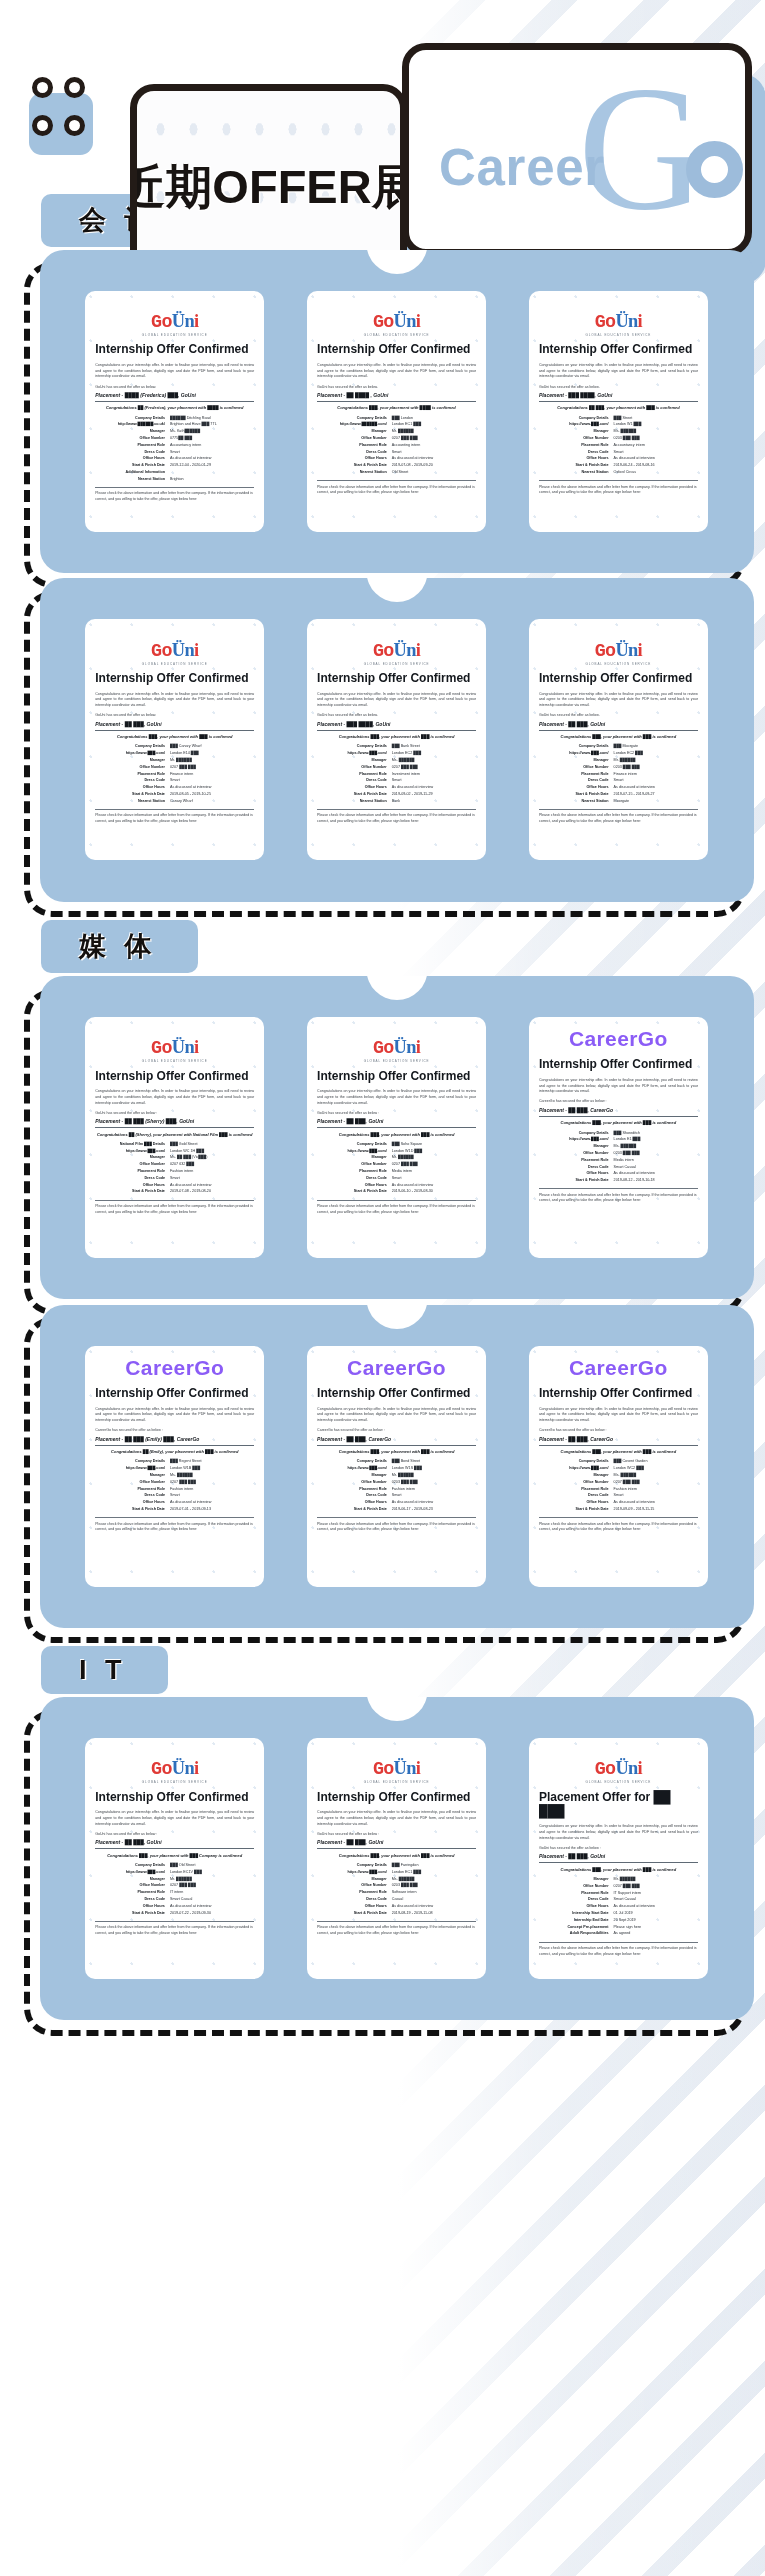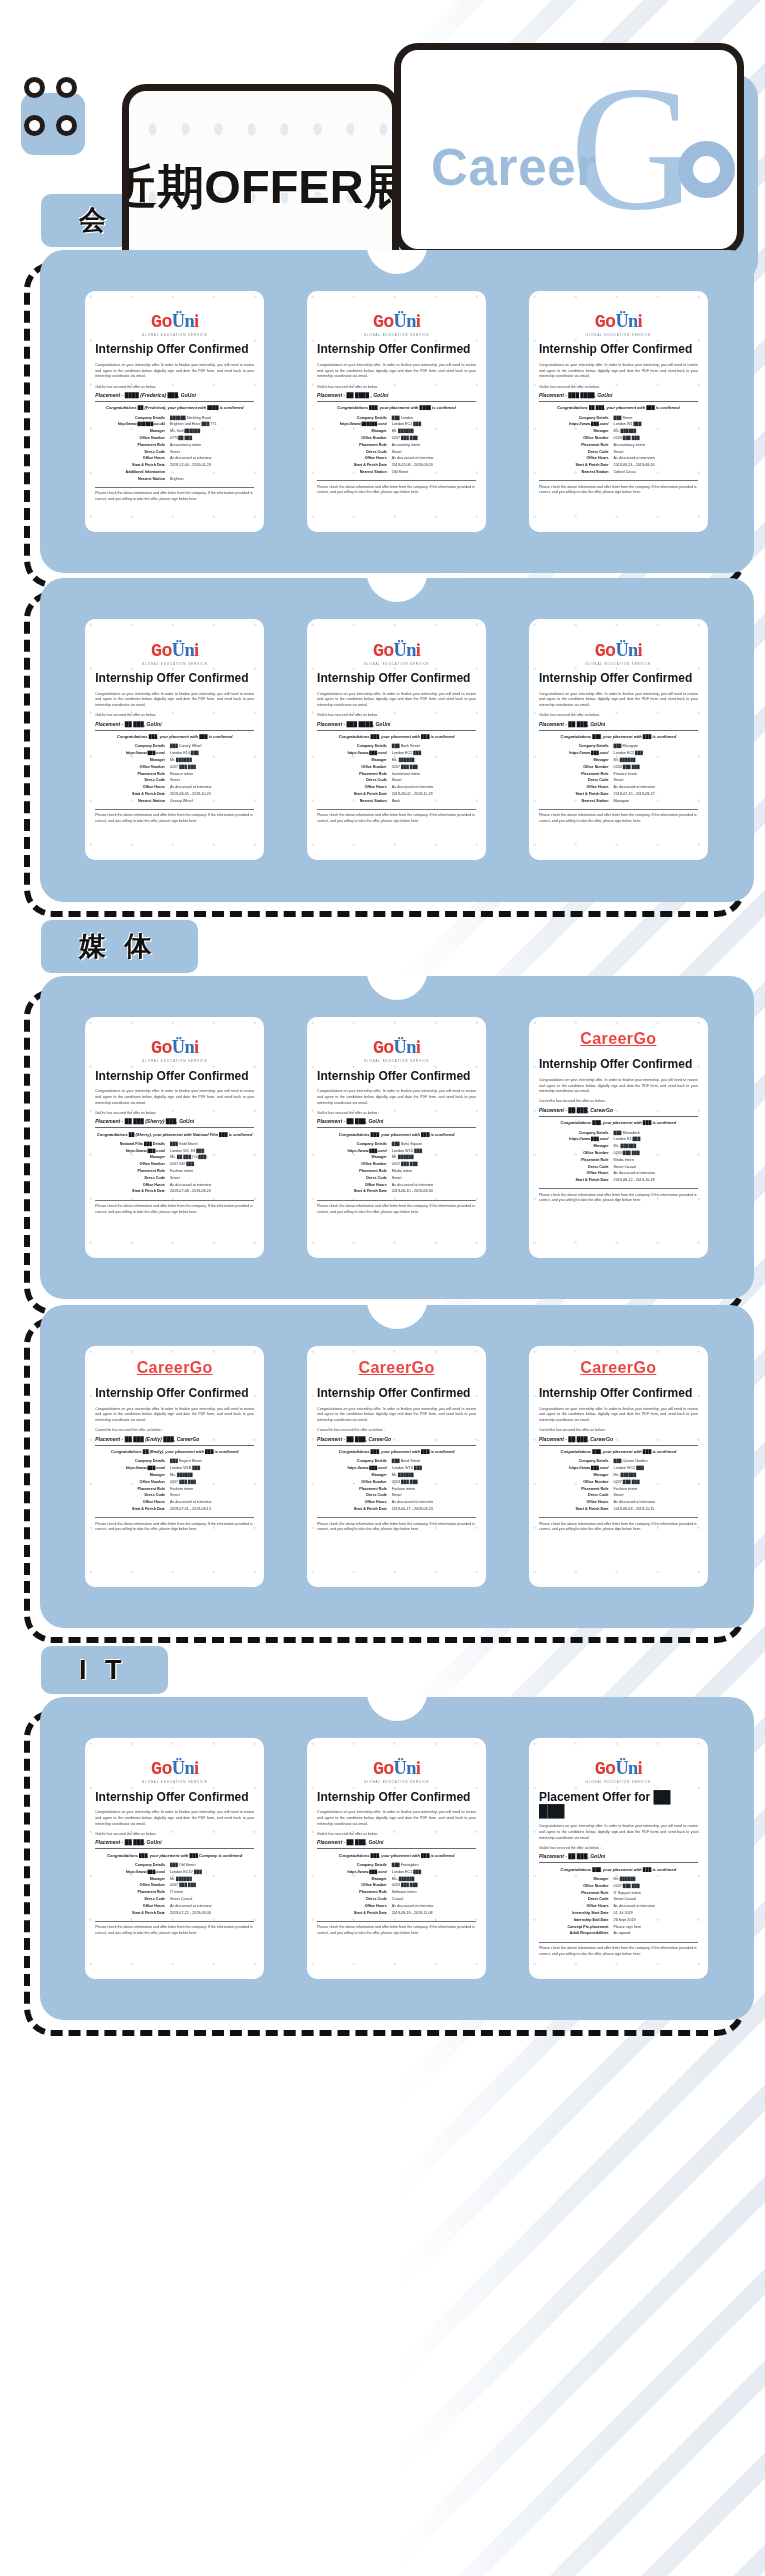--- a/index.html
+++ b/index.html
@@ -29,20 +29,21 @@
     position:absolute; inset:0;
     background:linear-gradient(90deg, #fff 0%, #fff 52%, rgba(255,255,255,0.25) 74%, rgba(255,255,255,0.05) 100%);
     z-index:1; pointer-events:none;
   }
   .page{ position:relative; z-index:3; width:766px; }
 
   
   .header{
     position:relative;
     height:191px;
+    margin-left:8px;
   }
   .robot-icon{
     position:absolute; left:21px; top:77px;
     width:64px; height:78px;
   }
   .robot-body{
     position:absolute; left:0; top:15.6px;
     width:64px; height:62px;
     background:#a3c2de; border-radius:12.8px;
   }
@@ -234,21 +235,21 @@
     margin-top:0.7px;
   }
 
   .careergo{
     position:relative;
     height:25.5px;
     text-align:center;
     line-height:24px;
   }
   .careergo .cw{
-    font-size:16px; font-weight:bold; color:#ef4444; letter-spacing:0.4px;text-decoration:underline;
+    font-size:21px; font-weight:bold; color:#8b5cf6; letter-spacing:0.4px;
   }
 
   .doc-title{
     font-size:12px;
     font-weight:bold;
     color:#14181d;
     margin:5px 0 6.4px 0;
     position:relative;
   }
   .doc-para{

